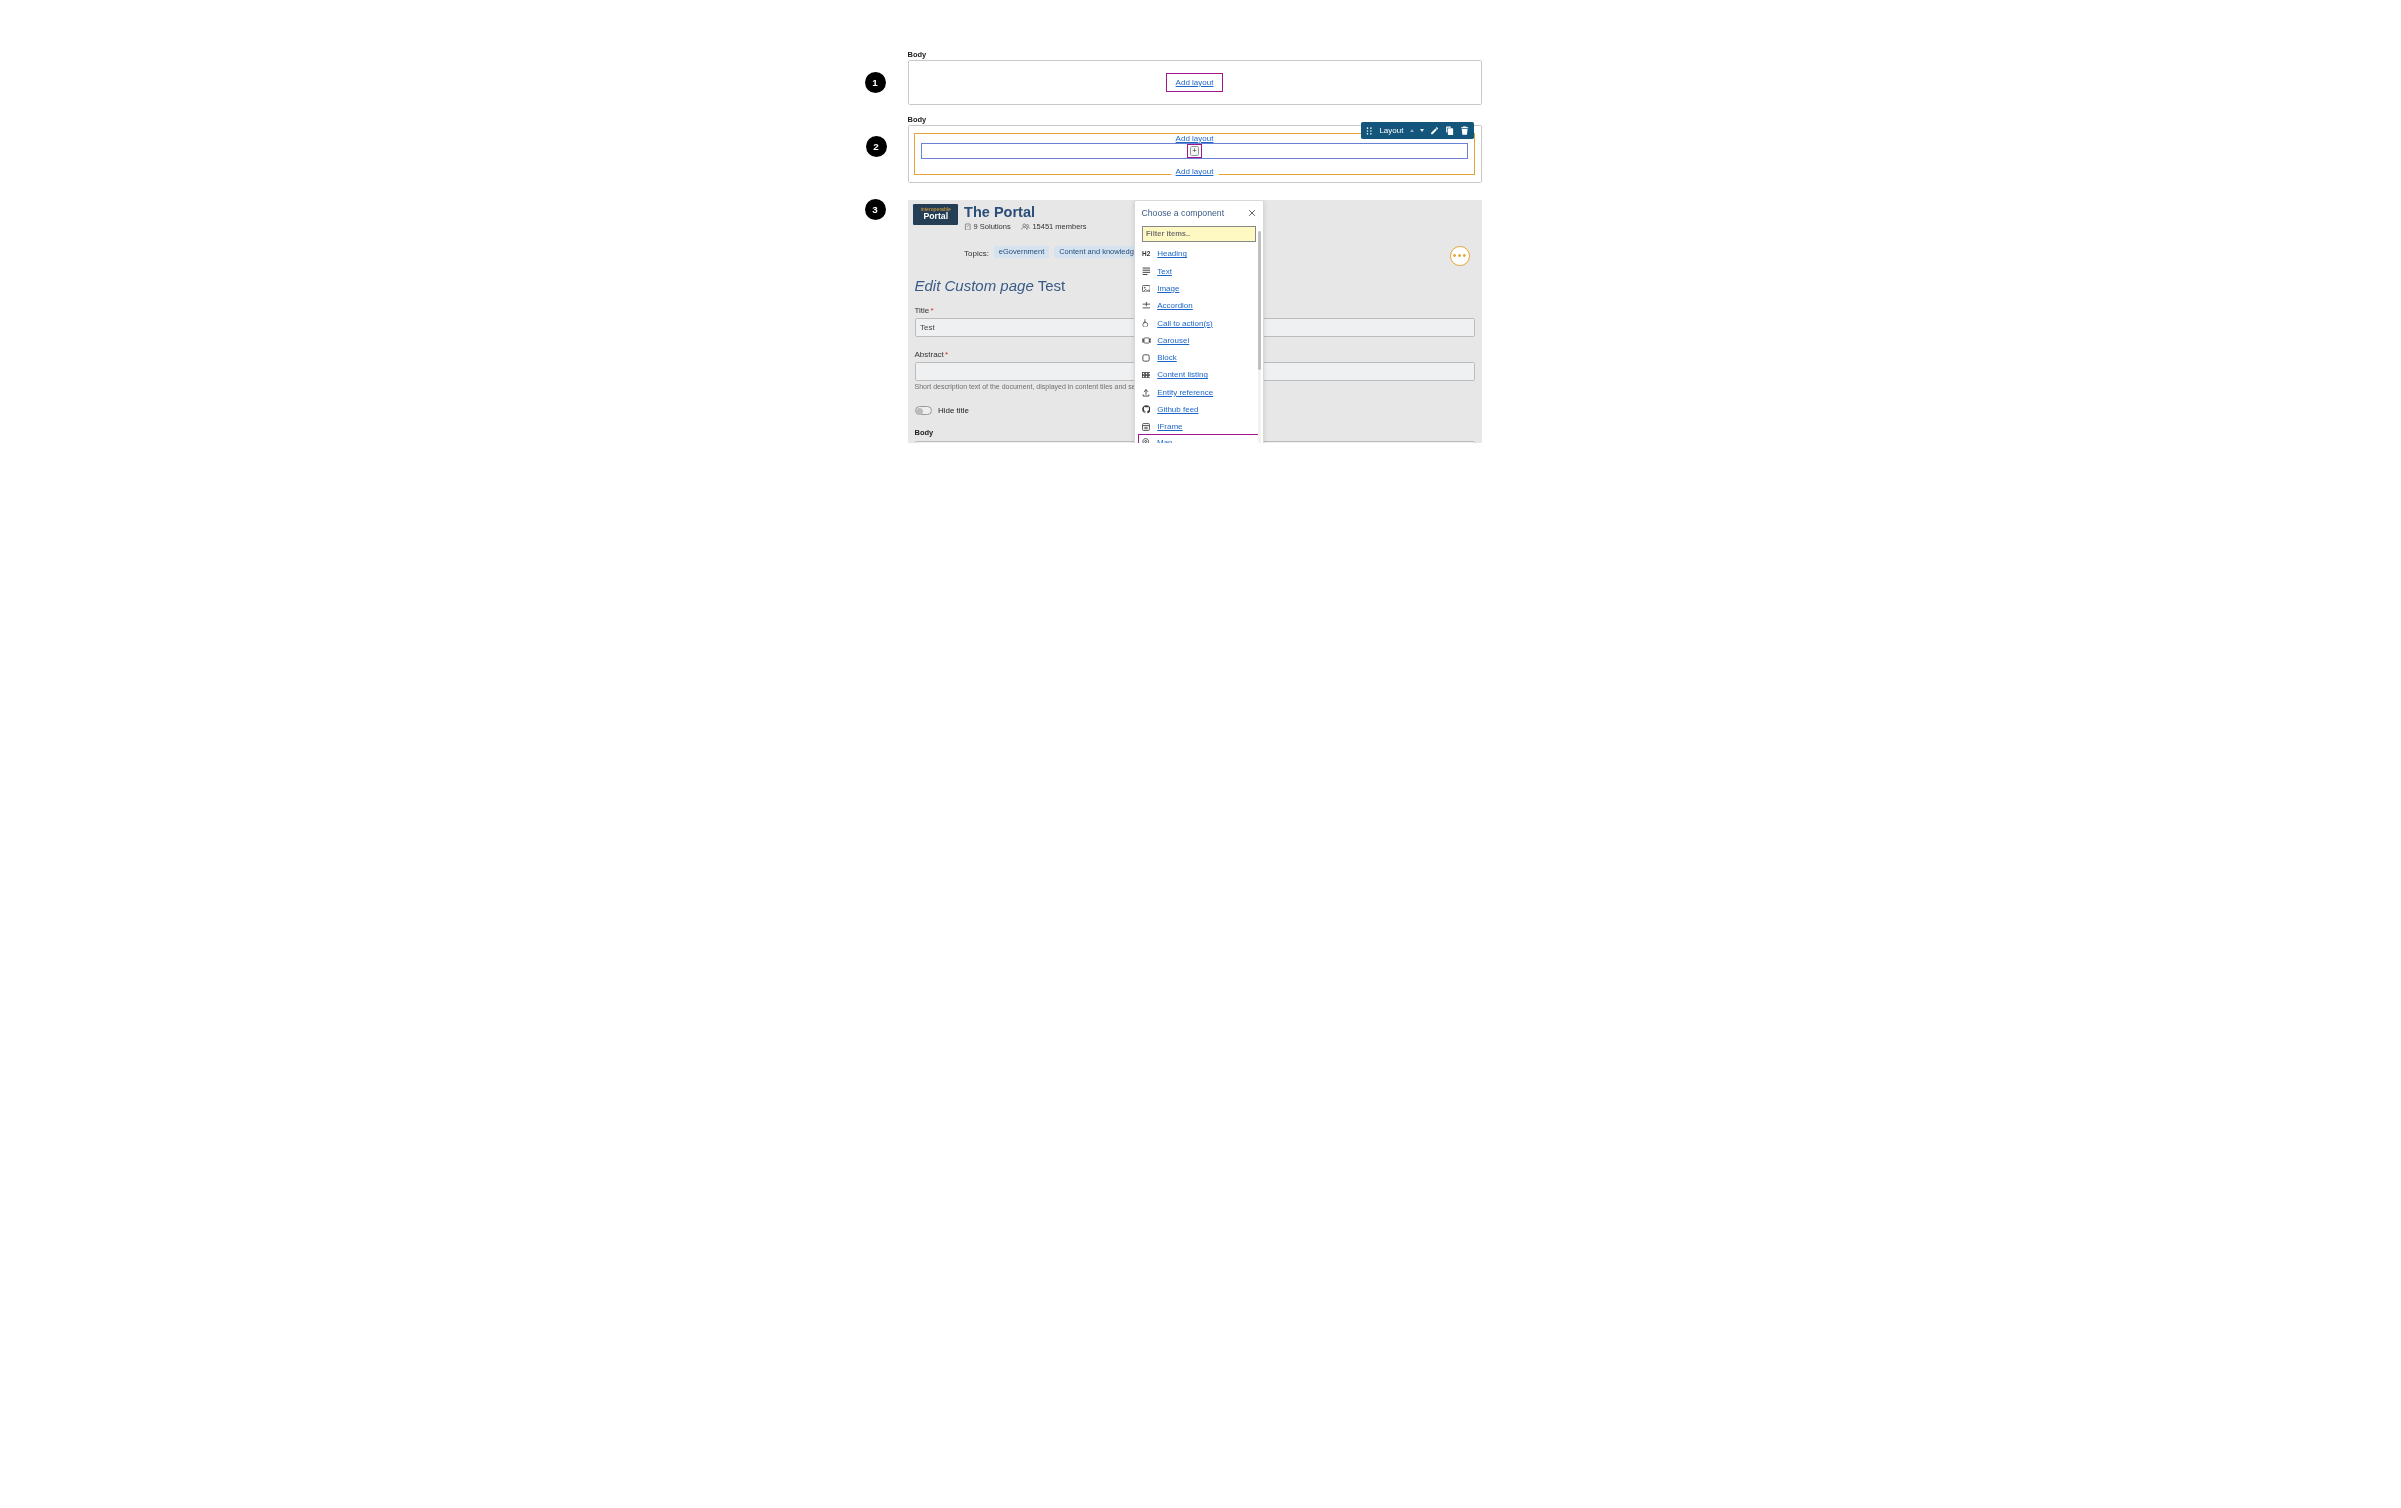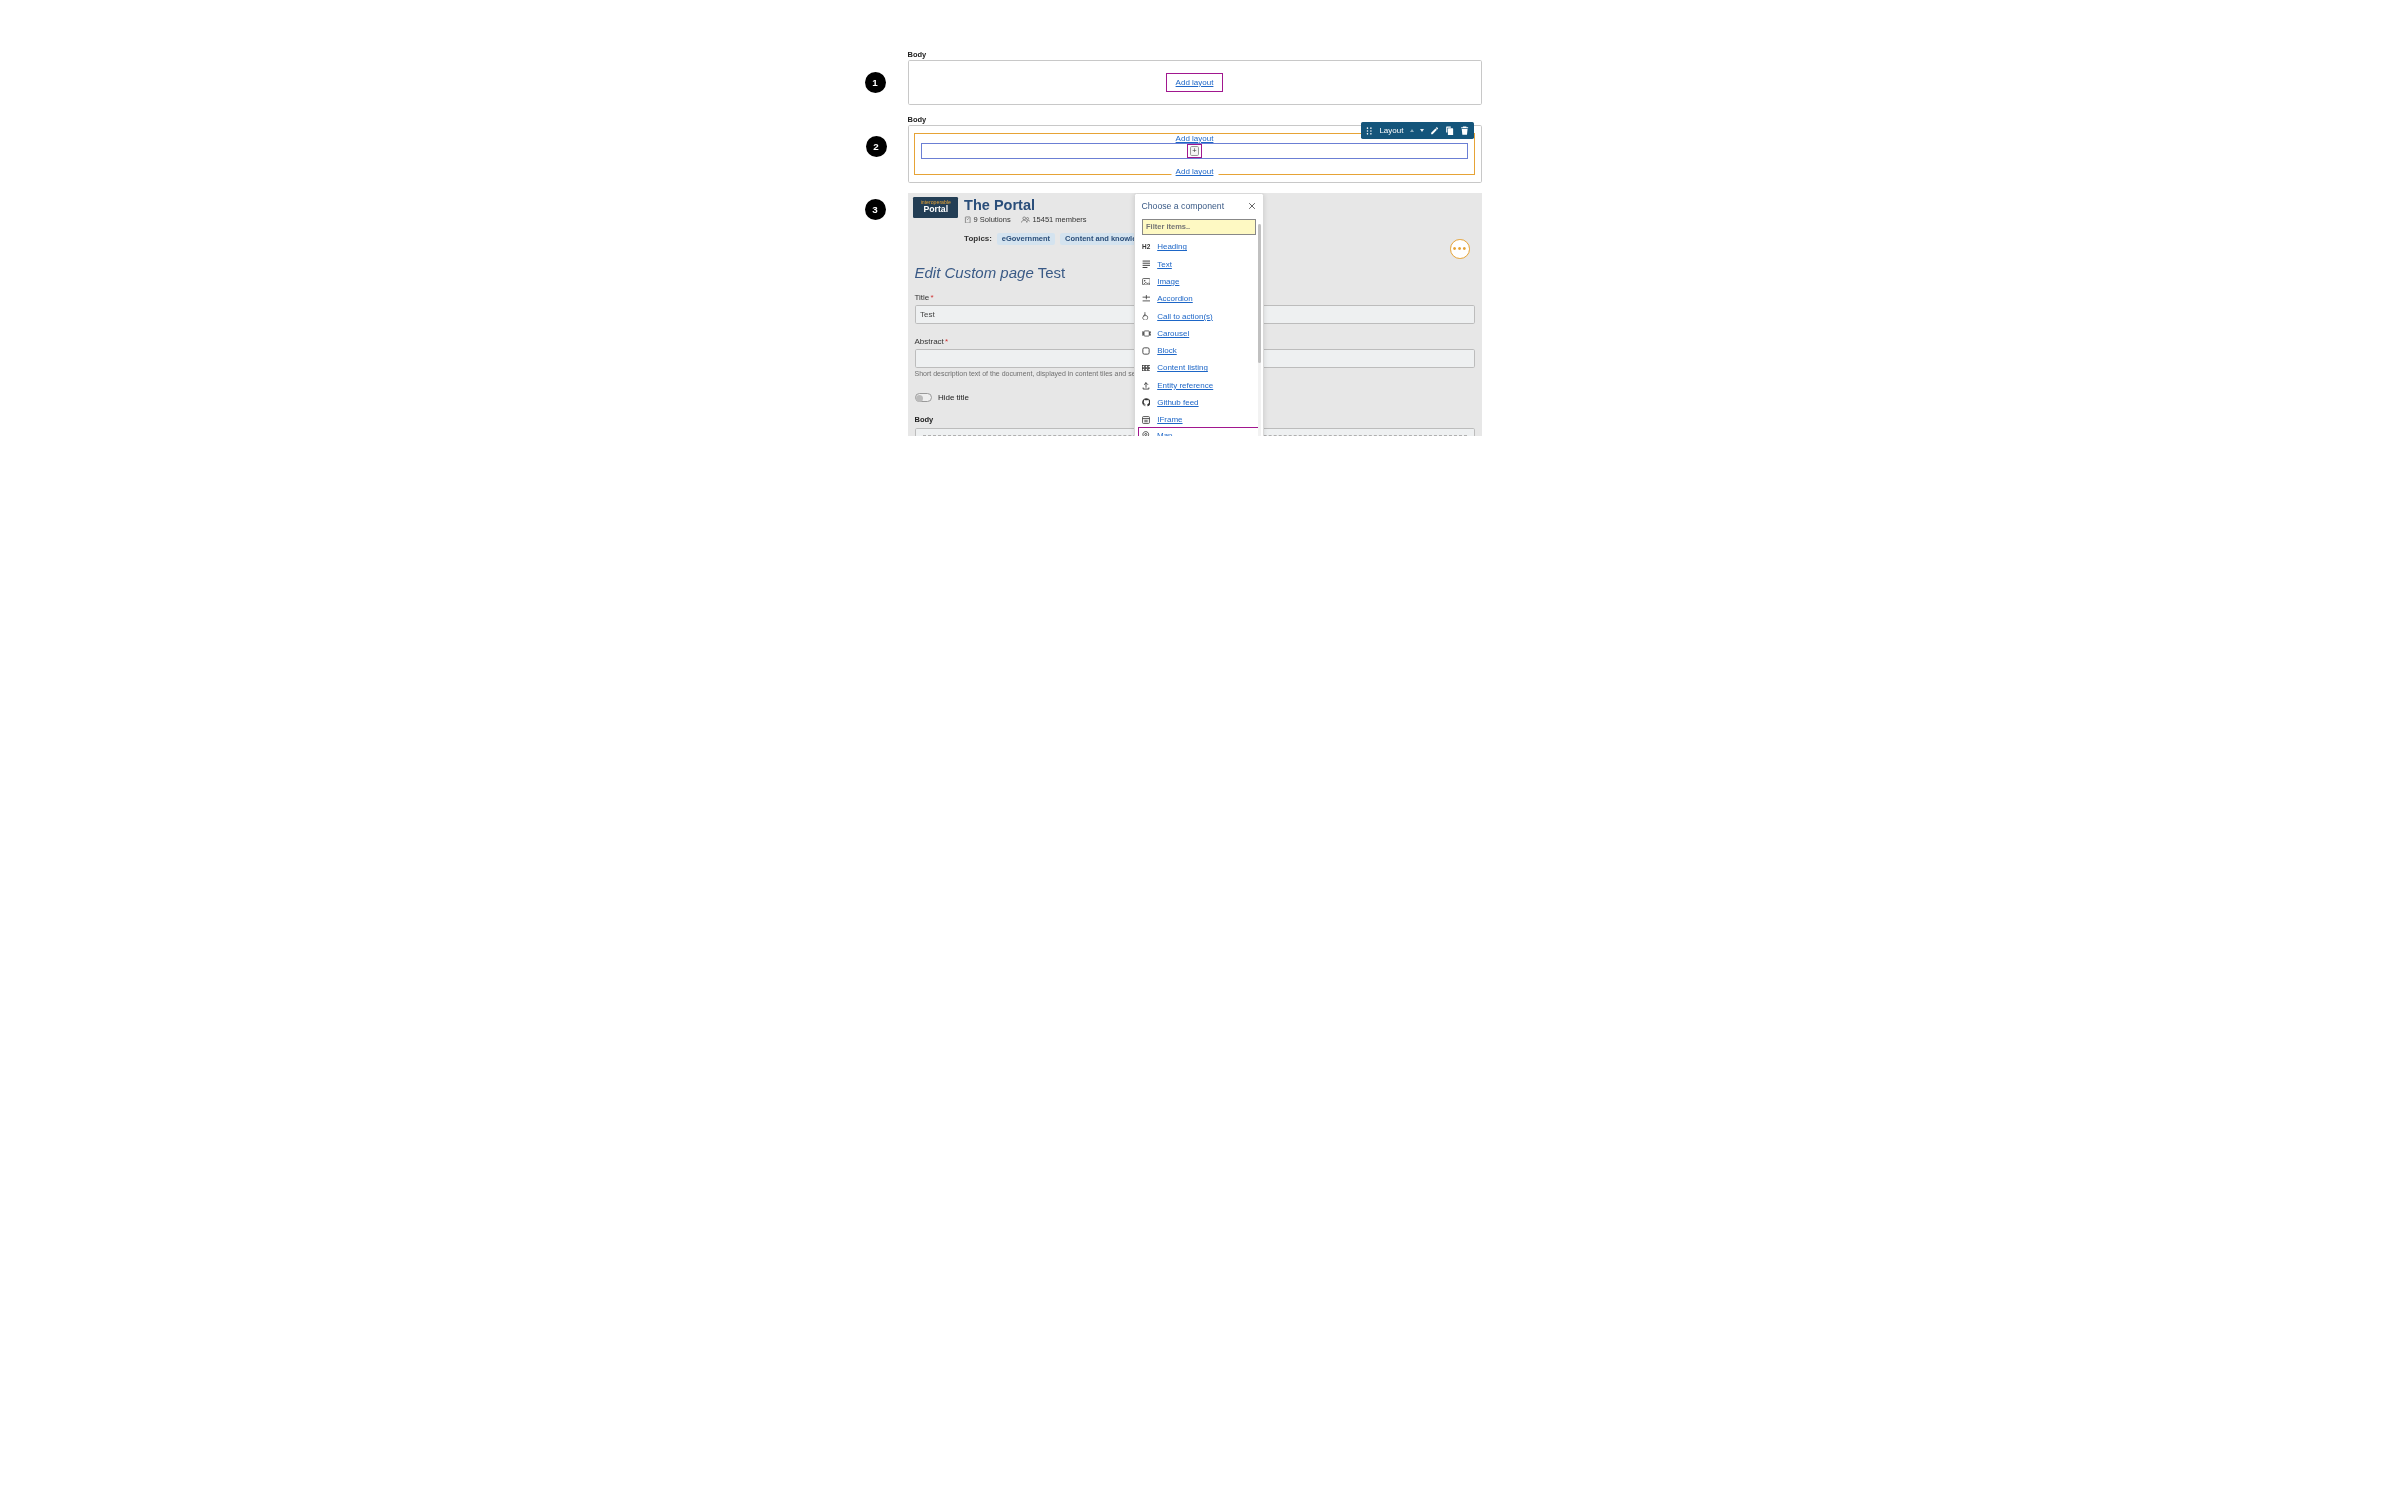--- a/index.html
+++ b/index.html
@@ -30,30 +30,30 @@
   
   .layout-toolbar { position: absolute; right: 6.4px; top: -4px; height: 17.4px; background: #14557b; border-radius: 1.7px; display: flex; align-items: center; padding: 0 4.6px; gap: 5.8px; color: #fff; }
   .layout-toolbar .grip { display: inline-flex; cursor: grab; }
   .layout-toolbar .tlabel { font-size: 8px; margin: 0 1.2px; }
   .layout-toolbar .arrw { width: 0; height: 0; border-left: 2.9px solid transparent; border-right: 2.9px solid transparent; display: inline-block; opacity: 0.5; }
   .layout-toolbar .arrw.up { border-bottom: 3.5px solid #fff; }
   .layout-toolbar .arrw.down { border-top: 3.5px solid #fff; opacity: 0.9; }
   .layout-toolbar .ticon { width: 9.3px; height: 9.3px; cursor: pointer; }
 
   
-  .s3-panel { position: absolute; left: 124px; top: 193px; width: 574px; height: 243px; background: #e7e7e7; overflow: hidden; }
+  .s3-panel { position: absolute; left: 124px; top: 200px; width: 574px; height: 243px; background: #e7e7e7; overflow: hidden; }
   .s3-badge { position: absolute; left: 81px; top: 199px; }
   .s3-header { display: flex; align-items: flex-start; padding: 3.5px 5.8px 0 5.8px; gap: 5.8px; }
   .portal-logo { width: 45px; height: 21.4px; background: #233e55; color: #fff; display: flex; flex-direction: column; align-items: center; justify-content: center; font-size: 5.8px; line-height: 1.1; border-radius: 1.2px; }
   .portal-logo .io { color: #e6a336; font-size: 5.2px; }
   .portal-logo .pt { font-size: 8.7px; font-weight: bold; }
   .portal-title { font-size: 14.5px; font-weight: bold; color: #2a4e7a; }
   .portal-meta { display: flex; align-items: center; gap: 10.4px; margin-top: 2.3px; color: #333; font-size: 7.5px; }
   .portal-meta .mi { display: inline-flex; align-items: center; gap: 2px; }
-  .topics-row { margin-top: 9px; font-size: 8px; color: #333; display: flex; gap: 4.6px; align-items: center; font-weight: bold; }
+  .topics-row { margin-top: 15px; font-size: 8px; color: #333; display: flex; gap: 4.6px; align-items: flex-end; }
   .topic-tag { background: #d4e3ef; color: #2a4e7a; border-radius: 2px; padding: 1.7px 5.2px; font-size: 7.5px; }
   .more-btn { position: absolute; right: 11.6px; top: 46px; width: 19.7px; height: 19.7px; border: 0.6px solid #e6a336; border-radius: 50%; background: #fff; display: flex; align-items: center; justify-content: center; color: #e6a336; font-size: 10.4px; letter-spacing: 1.2px; cursor: pointer; }
 
   .s3-form { padding: 12.7px 7px 0 7px; }
   .page-title { font-size: 15px; color: #3a5a86; font-style: italic; font-weight: normal; margin: 5.8px 0 12.7px 0; }
   .page-title .em-part { font-style: italic; }
   .page-title .rest { font-style: normal; }
   .fld-label { font-size: 8px; color: #333; margin-bottom: 2.9px; }
   .req { color: #d03030; margin-left: 1.2px; }
   .text-input { width: 100%; background: #eef0f1; border: 0.6px solid #bcbcbc; border-radius: 1.7px; padding: 4px 4.6px; font-size: 8px; color: #444; }

